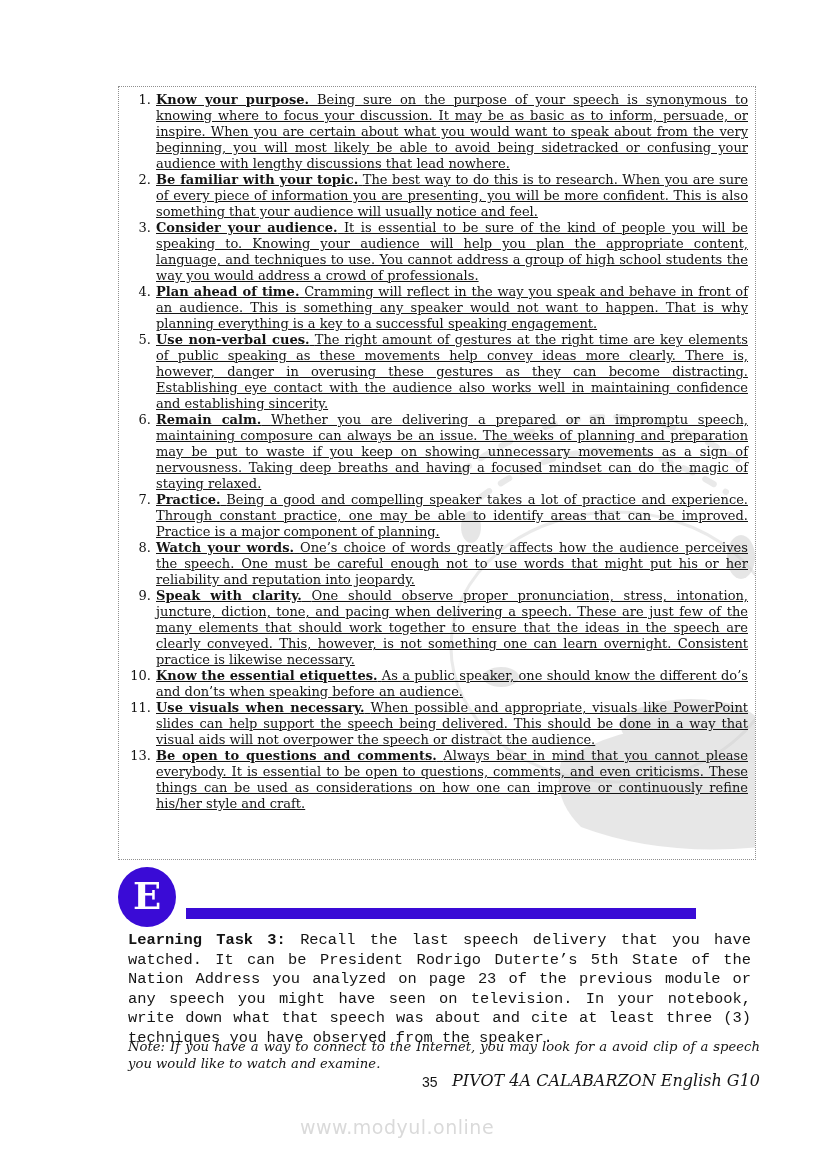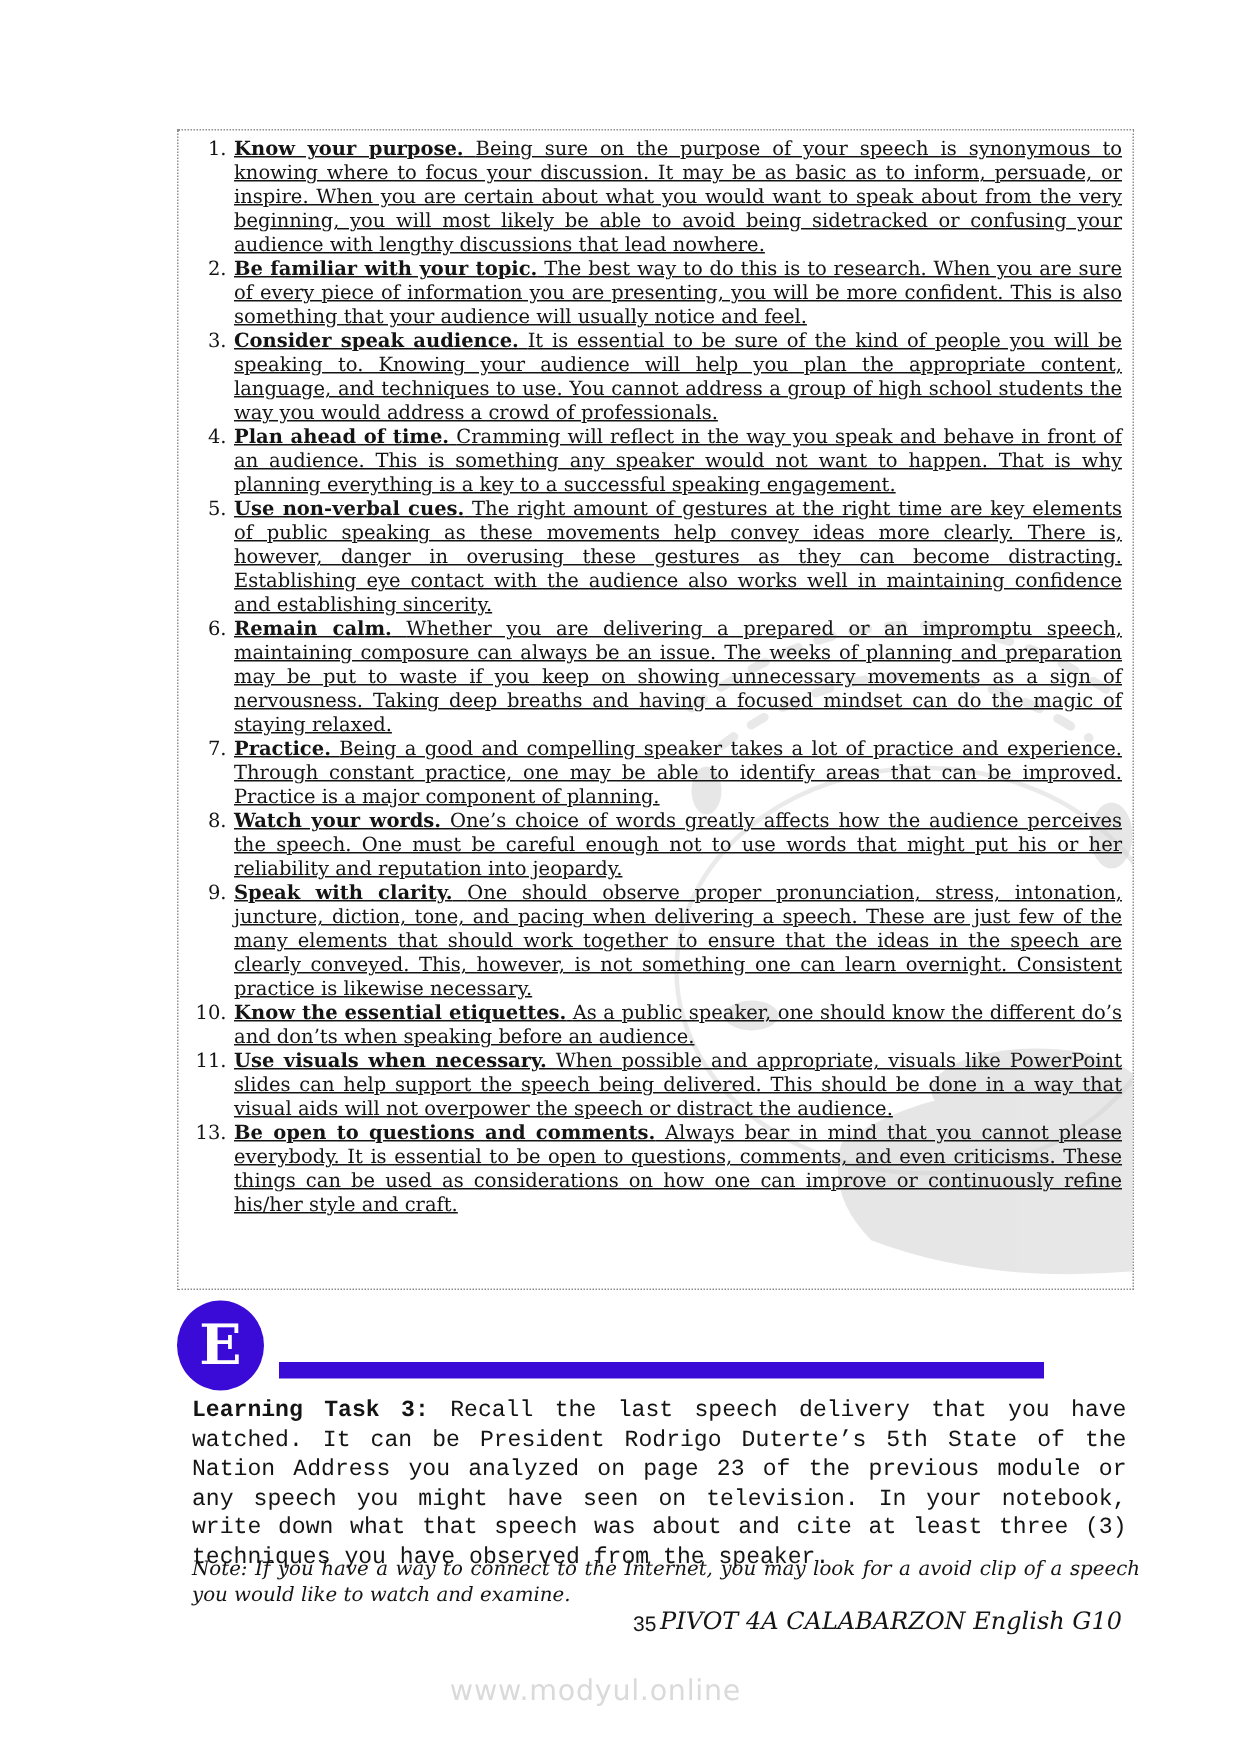--- a/index.html
+++ b/index.html
@@ -68,21 +68,21 @@
     font-size:13.2px;line-height:17px;
     text-align:justify;font-style:italic;
   }
   .note b{font-weight:normal;}
   
   .pagenum{
     position:absolute;left:422px;top:1074px;
     font-size:14px;font-family:Liberation Sans, sans-serif;
   }
   .booktitle{
-    position:absolute;left:0;top:1071px;width:748px;
+    position:absolute;left:12px;top:1071px;width:748px;
     text-align:right;
     font-size:16px;font-style:italic;
   }
   .site-watermark{
     position:absolute;left:0;top:1116px;width:794px;
     text-align:center;
     font-family:"DejaVu Sans", sans-serif;
     font-size:19px;letter-spacing:.5px;
     color:#dadada;
   }
@@ -113,21 +113,21 @@
       <li class="tip">
         <span class="num">1.</span>
         <p class="body"><b class="lead">Know your purpose.</b> <span>Being sure on the purpose of your speech is synonymous to knowing where to focus your discussion. It may be as basic as to inform, persuade, or inspire. When you are certain about what you would want to speak about from the very beginning, you will most likely be able to avoid being sidetracked or confusing your audience with lengthy discussions that lead nowhere.</span></p>
       </li>
       <li class="tip">
         <span class="num">2.</span>
         <p class="body"><b class="lead">Be familiar with your topic.</b> <span>The best way to do this is to research. When you are sure of every piece of information you are presenting, you will be more confident. This is also something that your audience will usually notice and feel.</span></p>
       </li>
       <li class="tip">
         <span class="num">3.</span>
-        <p class="body"><b class="lead">Consider speak audience.</b> <span>It is essential to be sure of the kind of people you will be speaking to. Knowing your audience will help you plan the appropriate content, language, and techniques to use. You cannot address a group of high school students the way you would address a crowd of professionals.</span></p>
+        <p class="body"><b class="lead">Consider your audience.</b> <span>It is essential to be sure of the kind of people you will be speaking to. Knowing your audience will help you plan the appropriate content, language, and techniques to use. You cannot address a group of high school students the way you would address a crowd of professionals.</span></p>
       </li>
       <li class="tip">
         <span class="num">4.</span>
         <p class="body"><b class="lead">Plan ahead of time.</b> <span>Cramming will reflect in the way you speak and behave in front of an audience. This is something any speaker would not want to happen. That is why planning everything is a key to a successful speaking engagement.</span></p>
       </li>
       <li class="tip">
         <span class="num">5.</span>
         <p class="body"><b class="lead">Use non-verbal cues.</b> <span>The right amount of gestures at the right time are key elements of public speaking as these movements help convey ideas more clearly. There is, however, danger in overusing these gestures as they can become distracting. Establishing eye contact with the audience also works well in maintaining confidence and establishing sincerity.</span></p>
       </li>
       <li class="tip">

